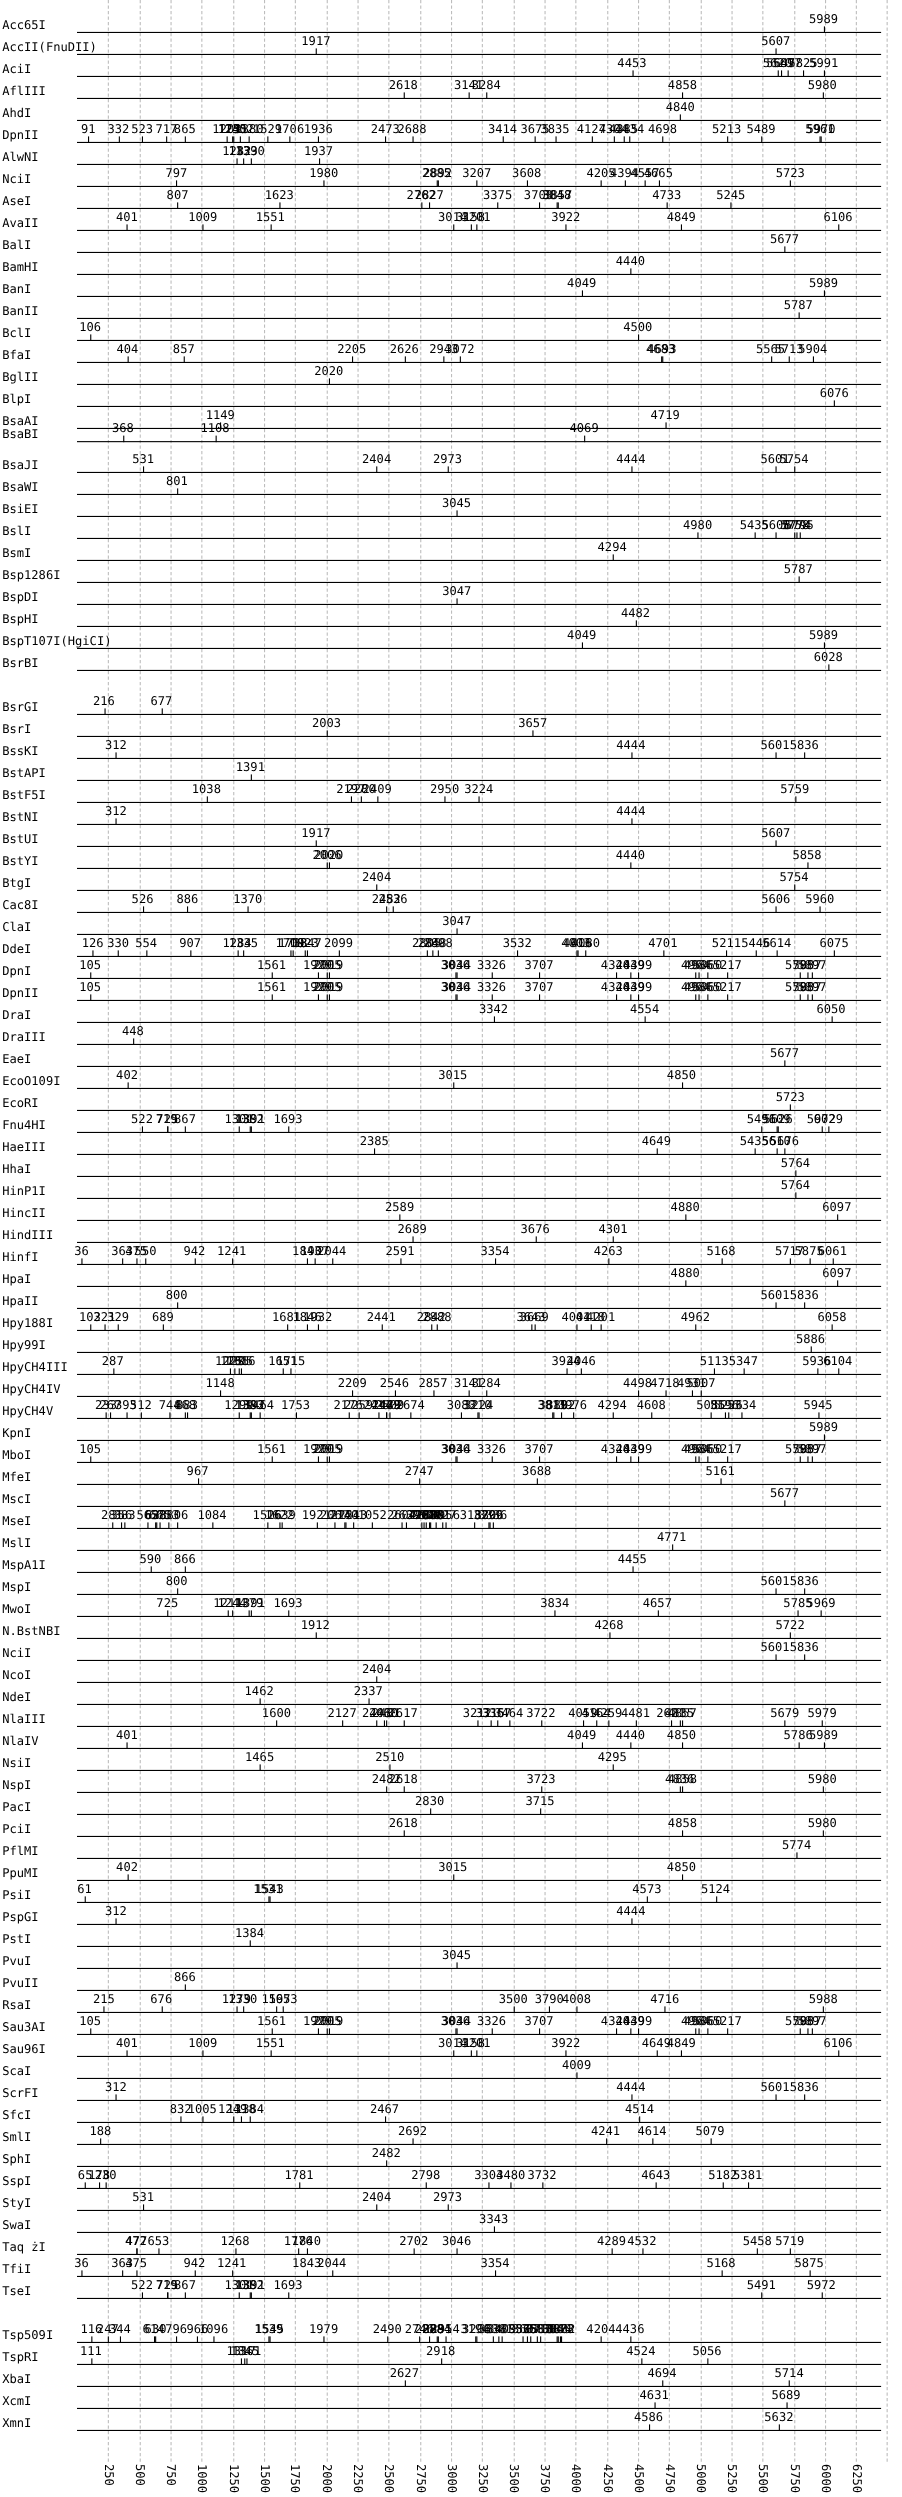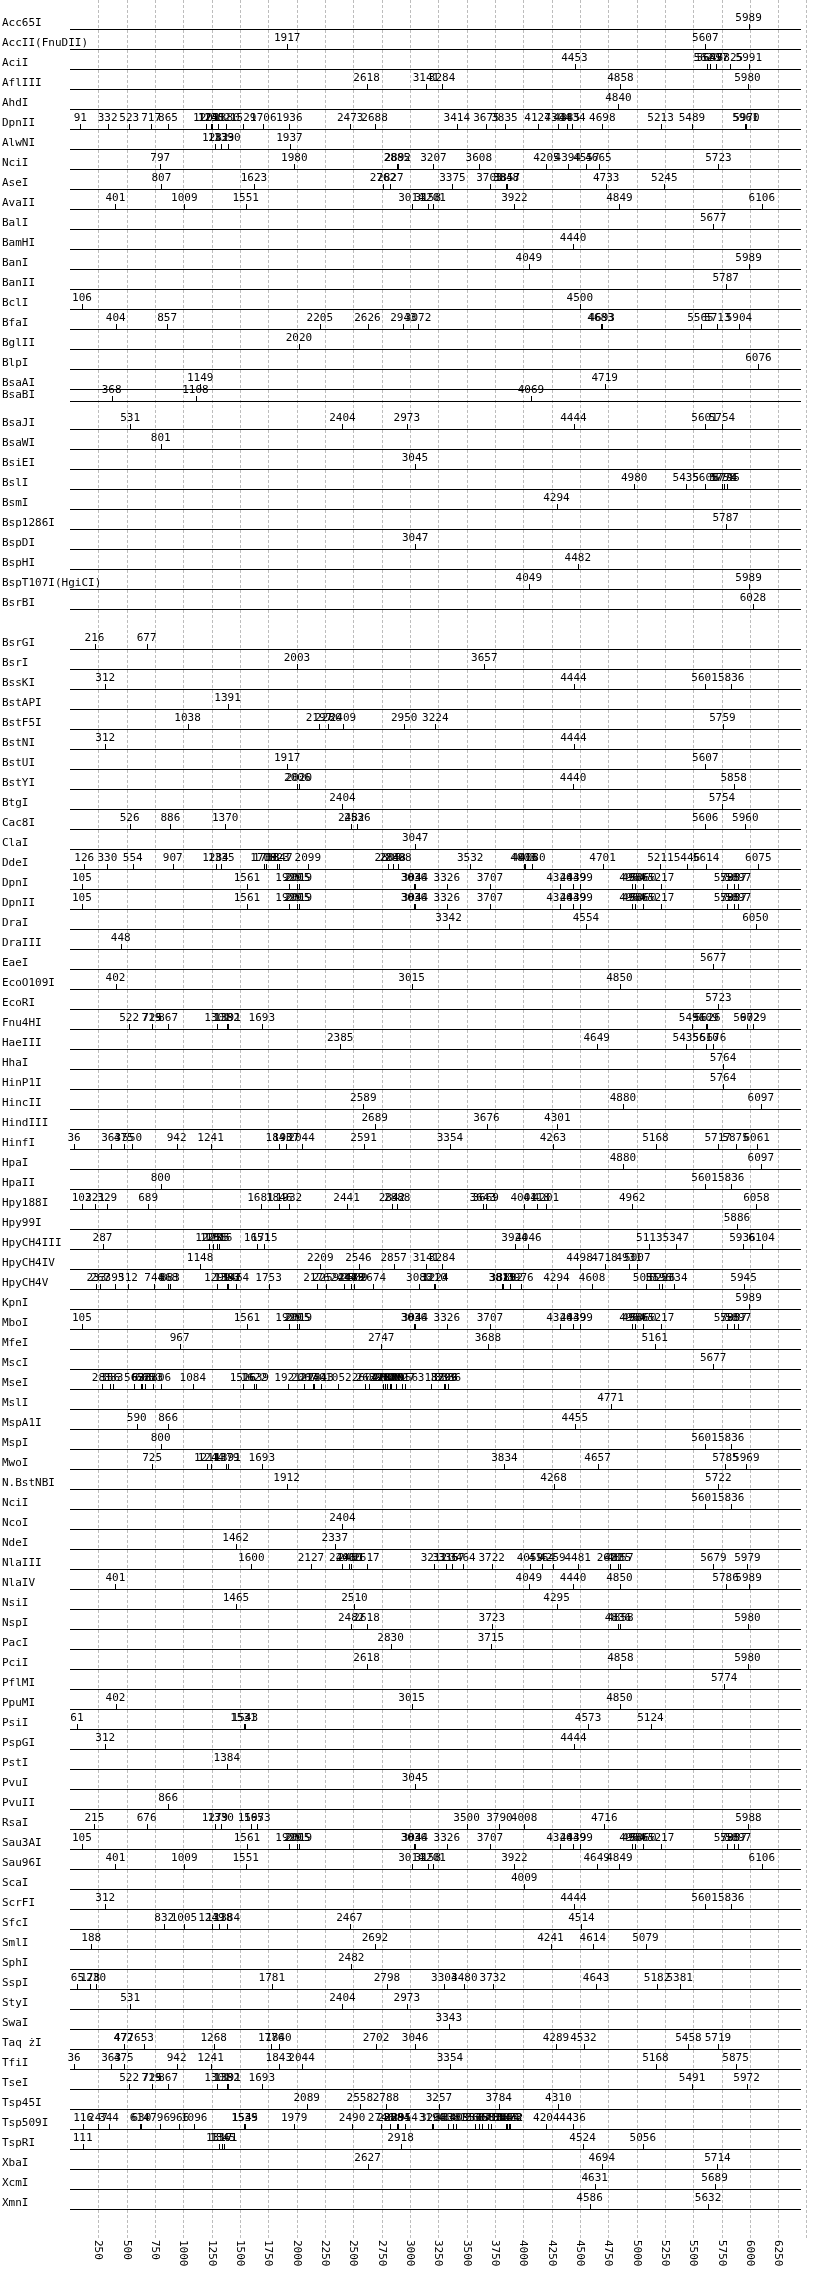--- a/index.html
+++ b/index.html
@@ -1628,36 +1628,20 @@
       <div class="num" style="left: 226.6px;">1382</div>
       <div class="tick" style="left: 227.6px;"></div>
       <div class="num" style="left: 227.6px;">1391</div>
       <div class="tick" style="left: 261.8px;"></div>
       <div class="num" style="left: 261.8px;">1693</div>
       <div class="tick" style="left: 692.1px;"></div>
       <div class="num" style="left: 692.1px;">5491</div>
       <div class="tick" style="left: 746.6px;"></div>
       <div class="num" style="left: 746.6px;">5972</div>
     </div>
-    <div class="row" style="top: 2090px;">
-      <div class="baseline"></div>
-      <div class="enzyme">Tsp45I</div>
-      <div class="tick" style="left: 306.7px;"></div>
-      <div class="num" style="left: 306.7px;">2089</div>
-      <div class="tick" style="left: 359.8px;"></div>
-      <div class="num" style="left: 359.8px;">2558</div>
-      <div class="tick" style="left: 385.9px;"></div>
-      <div class="num" style="left: 385.9px;">2788</div>
-      <div class="tick" style="left: 439px;"></div>
-      <div class="num" style="left: 439px;">3257</div>
-      <div class="tick" style="left: 498.7px;"></div>
-      <div class="num" style="left: 498.7px;">3784</div>
-      <div class="tick" style="left: 558.3px;"></div>
-      <div class="num" style="left: 558.3px;">4310</div>
-    </div>
     <div class="row" style="top: 2110px;">
       <div class="baseline"></div>
       <div class="enzyme">Tsp509I</div>
       <div class="tick" style="left: 83.1px;"></div>
       <div class="num" style="left: 83.1px;">116</div>
       <div class="tick" style="left: 98px;"></div>
       <div class="num" style="left: 98px;">247</div>
       <div class="tick" style="left: 109px;"></div>
       <div class="num" style="left: 109px;">344</div>
       <div class="tick" style="left: 139.6px;"></div>

